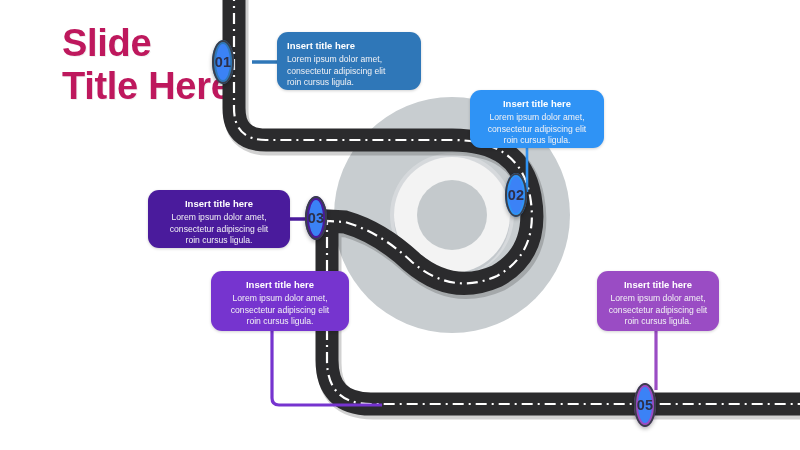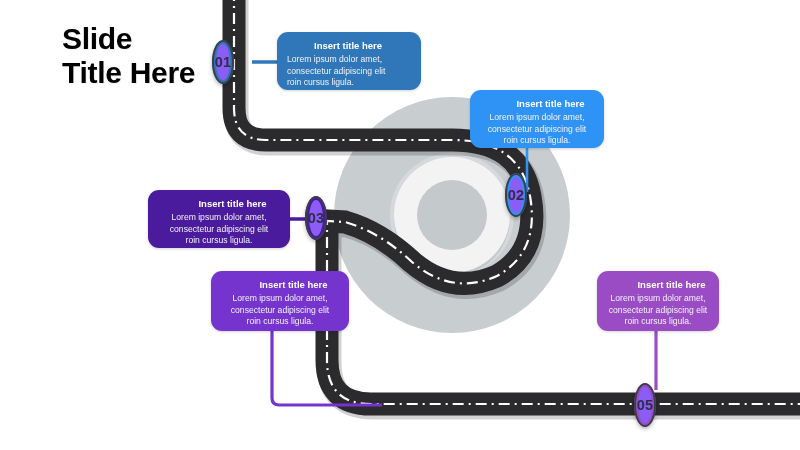--- a/index.html
+++ b/index.html
@@ -6,43 +6,43 @@
   body{
     width:800px;height:450px;overflow:hidden;background:#ffffff;
     font-family:"Liberation Sans","DejaVu Sans",sans-serif;
     position:relative;
   }
   #stage{position:absolute;inset:0;width:800px;height:450px;}
 
   
   .title{
     position:absolute;left:62px;top:22px;width:240px;
-    font-size:30px;font-weight:bold;line-height:1.12;
-    color:#000000;letter-spacing:-0.3px;
+    font-size:38px;font-weight:bold;line-height:1.12;
+    color:#be185d;letter-spacing:-0.3px;
     text-shadow:1px 1px 0 rgba(0,0,0,0.06);
     white-space:pre-line;
   }
 
   
   svg.layer{position:absolute;left:0;top:0;width:800px;height:450px;overflow:visible;}
   #deco-layer{z-index:1;}
   #road-layer{z-index:2;}
   #conn-layer{z-index:3;}
 
   
   .callout{
     position:absolute;z-index:5;
     border-radius:11px;
     color:#ffffff;
     padding:8px 10px 9px 10px;
     box-sizing:border-box;
     box-shadow:0 1px 3px rgba(0,0,0,0.18);
   }
   .callout .c-title{
-    font-size:9.5px;font-weight:bold;line-height:1.25;margin-bottom:2px;margin-left:27px;
+    font-size:9.5px;font-weight:bold;line-height:1.25;margin-bottom:2px;
   }
   .callout .c-body{
     font-size:8.6px;line-height:1.36;white-space:pre-line;color:#f2f2f5;
   }
   .ct-left{text-align:left;}
   .ct-center{text-align:center;}
 
   
   #box1{left:277px;top:32px;width:144px;height:58px;background:#2f77b8;}
   
@@ -52,21 +52,21 @@
   
   #box4{left:211px;top:271px;width:138px;height:60px;background:#7634cf;}
   
   #box5{left:597px;top:271px;width:122px;height:60px;background:#9a4cc4;}
 
   
   .marker{
     position:absolute;z-index:6;width:22px;height:44px;border-radius:50%;
     box-sizing:border-box;
     display:flex;align-items:center;justify-content:center;
-    background:#8b5cf6;
+    background:#3b82f6;
     box-shadow:0 2px 4px rgba(0,0,0,0.30);
   }
   .marker .m-num{
     font-size:14.5px;font-weight:bold;color:#2c2f4a;letter-spacing:0.3px;
   }
   #m1{left:212px;top:40px;border:4px solid #2f77b8;}
   #m2{left:505px;top:173px;border:4px solid #2f93f5;}
   #m3{left:305px;top:196px;border:4px solid #4a1b9c;}
   #m4{left:379px;top:383px;border:4px solid #7634cf;}
   #m5{left:634px;top:383px;border:4px solid #9a4cc4;}

